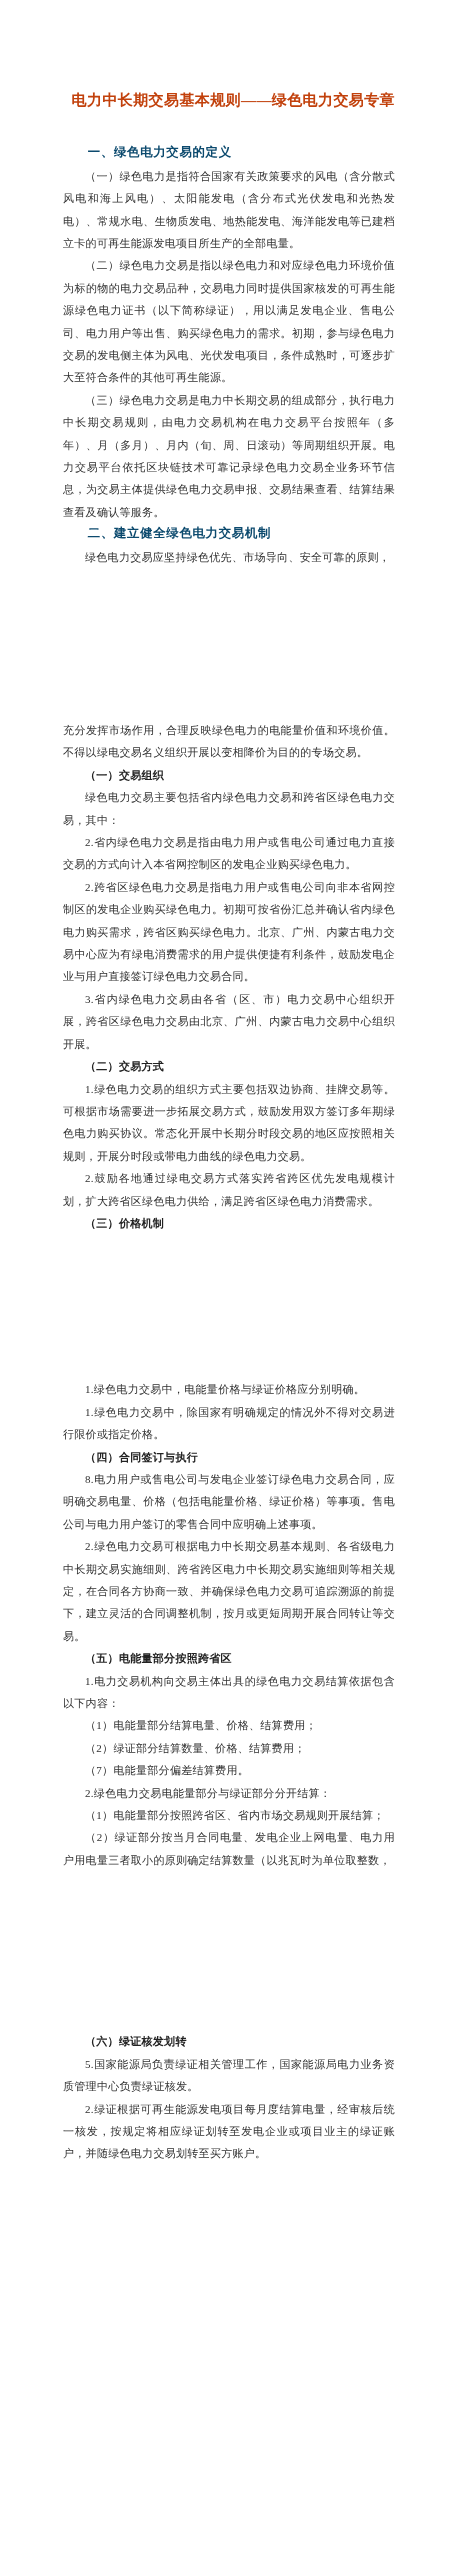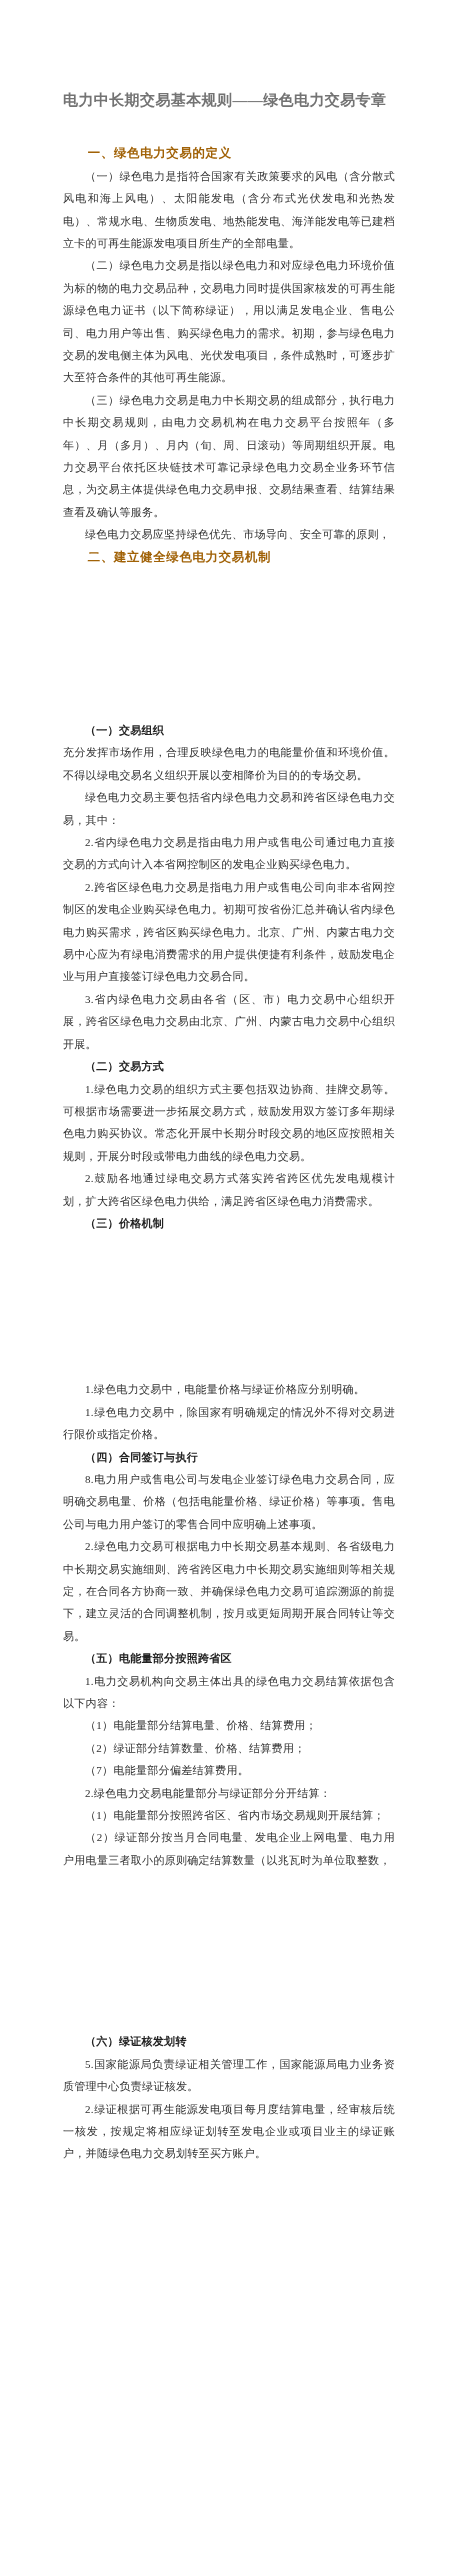--- a/index.html
+++ b/index.html
@@ -17,39 +17,39 @@
   }
   .page {
     box-sizing: border-box;
     width: 455px;
     padding: 90px 60px 0 63px;
     background: #ffffff;
   }
   .doc-title {
     font-size: 15px;
     font-weight: bold;
-    color: #737373;
-    text-align: left;
+    color: #c2410c;
+    text-align: right;
     line-height: 21.3px;
     margin: 0 0 31px 0;
     letter-spacing: 0.4px;
     font-family: "Liberation Serif", "DejaVu Serif", serif;
   }
   .block {
     font-size: 11px;
     line-height: 22.4px;
     margin: 0;
     text-align: justify;
     letter-spacing: 0.3px;
   }
   .chapter-heading {
     font-weight: bold;
-    color: #a16207;
+    color: #0c4a6e;
     text-indent: 2em;
-    font-family: Liberation Sans, sans-serif;
+    font-family: Liberation Mono, monospace;
     font-size: 12.4px;
     letter-spacing: 0.7px;
   }
   .section-heading {
     font-weight: bold;
     color: #222222;
     text-indent: 2em;
   }
   .paragraph {
     text-indent: 2em;
@@ -64,25 +64,25 @@
 </head>
 <body>
 
 <main class="page">
   <div id="doc-content">
       <div class="doc-title">电力中长期交易基本规则——绿色电力交易专章</div>
       <div class="block chapter-heading">一、绿色电力交易的定义</div>
       <div class="block paragraph">（一）绿色电力是指符合国家有关政策要求的风电（含分散式风电和海上风电）、太阳能发电（含分布式光伏发电和光热发电）、常规水电、生物质发电、地热能发电、海洋能发电等已建档立卡的可再生能源发电项目所生产的全部电量。</div>
       <div class="block paragraph">（二）绿色电力交易是指以绿色电力和对应绿色电力环境价值为标的物的电力交易品种，交易电力同时提供国家核发的可再生能源绿色电力证书（以下简称绿证），用以满足发电企业、售电公司、电力用户等出售、购买绿色电力的需求。初期，参与绿色电力交易的发电侧主体为风电、光伏发电项目，条件成熟时，可逐步扩大至符合条件的其他可再生能源。</div>
       <div class="block paragraph">（三）绿色电力交易是电力中长期交易的组成部分，执行电力中长期交易规则，由电力交易机构在电力交易平台按照年（多年）、月（多月）、月内（旬、周、日滚动）等周期组织开展。电力交易平台依托区块链技术可靠记录绿色电力交易全业务环节信息，为交易主体提供绿色电力交易申报、交易结果查看、结算结果查看及确认等服务。</div>
+      <div class="block chapter-heading">二、建立健全绿色电力交易机制</div>
       <div class="block paragraph">绿色电力交易应坚持绿色优先、市场导向、安全可靠的原则，</div>
-      <div class="block chapter-heading">二、建立健全绿色电力交易机制</div>
       <div class="page-break-gap" style="height: 151px;"></div>
+      <div class="block paragraph paragraph-continuation">充分发挥市场作用，合理反映绿色电力的电能量价值和环境价值。不得以绿电交易名义组织开展以变相降价为目的的专场交易。</div>
       <div class="block section-heading">（一）交易组织</div>
-      <div class="block paragraph paragraph-continuation">充分发挥市场作用，合理反映绿色电力的电能量价值和环境价值。不得以绿电交易名义组织开展以变相降价为目的的专场交易。</div>
       <div class="block paragraph">绿色电力交易主要包括省内绿色电力交易和跨省区绿色电力交易，其中：</div>
       <div class="block paragraph">2.省内绿色电力交易是指由电力用户或售电公司通过电力直接交易的方式向计入本省网控制区的发电企业购买绿色电力。</div>
       <div class="block paragraph">2.跨省区绿色电力交易是指电力用户或售电公司向非本省网控制区的发电企业购买绿色电力。初期可按省份汇总并确认省内绿色电力购买需求，跨省区购买绿色电力。北京、广州、内蒙古电力交易中心应为有绿电消费需求的用户提供便捷有利条件，鼓励发电企业与用户直接签订绿色电力交易合同。</div>
       <div class="block paragraph">3.省内绿色电力交易由各省（区、市）电力交易中心组织开展，跨省区绿色电力交易由北京、广州、内蒙古电力交易中心组织开展。</div>
       <div class="block section-heading">（二）交易方式</div>
       <div class="block paragraph">1.绿色电力交易的组织方式主要包括双边协商、挂牌交易等。可根据市场需要进一步拓展交易方式，鼓励发用双方签订多年期绿色电力购买协议。常态化开展中长期分时段交易的地区应按照相关规则，开展分时段或带电力曲线的绿色电力交易。</div>
       <div class="block paragraph">2.鼓励各地通过绿电交易方式落实跨省跨区优先发电规模计划，扩大跨省区绿色电力供给，满足跨省区绿色电力消费需求。</div>
       <div class="block section-heading">（三）价格机制</div>
       <div class="page-break-gap" style="height: 144px;"></div>
       <div class="block paragraph">1.绿色电力交易中，电能量价格与绿证价格应分别明确。</div>

